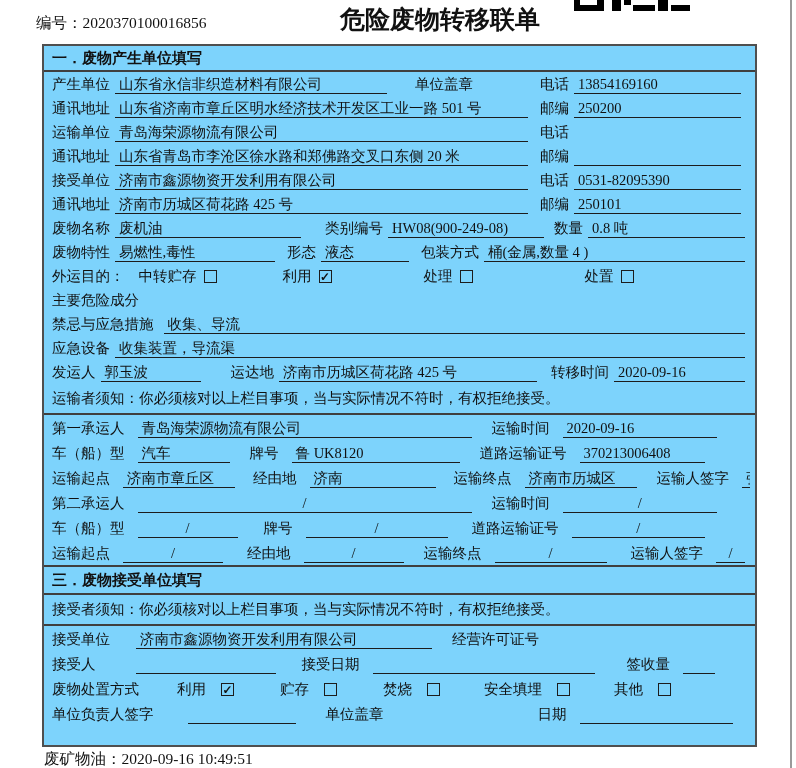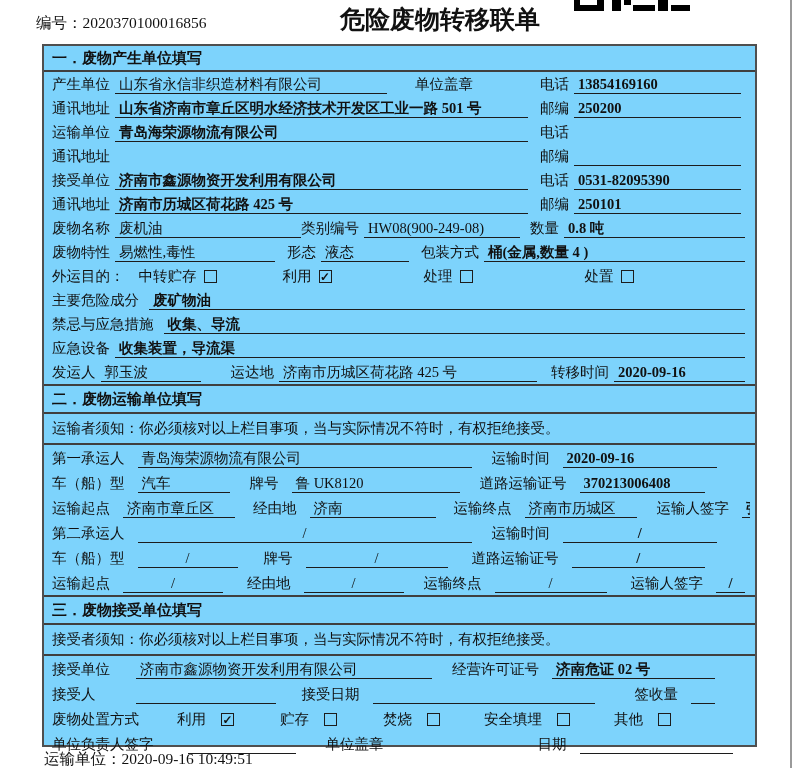--- a/index.html
+++ b/index.html
@@ -25,21 +25,21 @@
   .sec-h{font-weight:bold;font-size:15px;line-height:24px;height:24px;padding-left:8px;
     border-bottom:2px solid #3f3f3f;flex:none;white-space:nowrap;}
   .sec-h.mid{border-top:2px solid #3f3f3f;height:26px;line-height:26px;box-sizing:content-box;}
   .notice{font-size:14.5px;height:29px;line-height:29px;padding-left:8px;
     border-bottom:2px solid #3f3f3f;flex:none;white-space:nowrap;}
   .row{display:flex;align-items:flex-end;padding:0 10px 2px 8px;flex:none;height:24px;box-sizing:border-box;}
   .sec2 .row,.sec3 .row{height:25px;gap:8px;}
   .lbl{font-size:14.5px;line-height:20px;white-space:nowrap;flex:none;}
   .val{font-size:14.5px;line-height:20px;height:20px;border-bottom:1px solid #1c1c1c;
     padding:0 4px;margin-left:5px;white-space:nowrap;overflow:hidden;box-sizing:border-box;flex:none;}
-  .val.fx{flex:1 1 auto;min-width:0;font-weight:bold;}
+  .val.fx{flex:1 1 auto;min-width:0;}
   .val.ctr{text-align:center;}
   .cb{flex:none;width:13px;height:13px;border:1px solid #1c1c1c;margin:0 0 3px 7px;
     font-size:12px;line-height:12px;text-align:center;font-weight:bold;box-sizing:border-box;}
   .lg{flex:1 1 auto;display:flex;align-items:flex-end;min-width:0;}
   .rg{flex:none;width:205px;display:flex;align-items:flex-start;}
   .rg .val{margin-right:4px;}
   .spacer{flex:none;}
   
   #print-time{position:absolute;left:44px;top:749px;font-size:15.5px;white-space:nowrap;}
 </style>
@@ -97,20 +97,21 @@
       <span class="val fx" style="margin-right:12px">青岛海荣源物流有限公司</span>
     </div>
     <div class="rg">
       <span class="lbl">电话</span>
     </div>
   </div>
 
   <div class="row">
     <div class="lg">
       <span class="lbl">通讯地址</span>
+      <span class="val fx" style="margin-right:12px">山东省青岛市李沧区徐水路和郑佛路交叉口东侧 20 米</span>
     </div>
     <div class="rg">
       <span class="lbl">邮编</span>
       <span class="val fx"></span>
     </div>
   </div>
 
   <div class="row">
     <div class="lg">
       <span class="lbl">接受单位</span>
@@ -129,21 +130,21 @@
     </div>
     <div class="rg">
       <span class="lbl">邮编</span>
       <span class="val fx">250101</span>
     </div>
   </div>
 
   <div class="row">
     <span class="lbl">废物名称</span>
     <span class="val" style="width:186px">废机油</span>
-    <span class="lbl" style="margin-left:0">类别编号</span>
+    <span class="lbl" style="margin-left:24px">类别编号</span>
     <span class="val" style="width:156px">HW08(900-249-08)</span>
     <span class="lbl" style="margin-left:10px">数量</span>
     <span class="val fx">0.8 吨</span>
   </div>
 
   <div class="row">
     <span class="lbl">废物特性</span>
     <span class="val" style="width:160px">易燃性,毒性</span>
     <span class="lbl" style="margin-left:12px">形态</span>
     <span class="val" style="width:88px">液态</span>
@@ -158,21 +159,20 @@
     <span class="lbl" style="margin-left:66px">利用</span>
     <span class="cb">✓</span>
     <span class="lbl" style="margin-left:92px">处理</span>
     <span class="cb"></span>
     <span class="lbl" style="margin-left:112px">处置</span>
     <span class="cb"></span>
   </div>
 
   <div class="row">
     <span class="lbl">主要危险成分</span>
-    <span class="val fx" style="margin-left:10px">废矿物油</span>
   </div>
 
   <div class="row">
     <span class="lbl">禁忌与应急措施</span>
     <span class="val fx" style="margin-left:10px">收集、导流</span>
   </div>
 
   <div class="row">
     <span class="lbl">应急设备</span>
     <span class="val fx" style="">收集装置，导流渠</span>
@@ -181,21 +181,20 @@
   <div class="row">
     <span class="lbl">发运人</span>
     <span class="val" style="width:100px">郭玉波</span>
     <span class="lbl" style="margin-left:30px">运达地</span>
     <span class="val" style="width:258px">济南市历城区荷花路 425 号</span>
     <span class="lbl" style="margin-left:14px">转移时间</span>
     <span class="val fx">2020-09-16</span>
   </div>
 
   <div class="sec2" style="display:flex;flex-direction:column;flex:none;">
-    <div class="sec-h mid">二．废物运输单位填写</div>
     <div class="notice">运输者须知：你必须核对以上栏目事项，当与实际情况不符时，有权拒绝接受。</div>
 
     <div class="row">
       <span class="lbl">第一承运人</span>
       <span class="val" style="width:334px">青岛海荣源物流有限公司</span>
       <span class="lbl" style="margin-left:12px">运输时间</span>
       <span class="val fx" style="margin-right:28px">2020-09-16</span>
     </div>
 
     <div class="row">
@@ -247,29 +246,28 @@
   </div>
 
   <div class="sec3" style="display:flex;flex-direction:column;flex:none;">
     <div class="sec-h mid">三．废物接受单位填写</div>
     <div class="notice">接受者须知：你必须核对以上栏目事项，当与实际情况不符时，有权拒绝接受。</div>
 
     <div class="row">
       <span class="lbl">接受单位</span>
       <span class="val" style="width:296px;margin-left:18px">济南市鑫源物资开发利用有限公司</span>
       <span class="lbl" style="margin-left:12px">经营许可证号</span>
-      <span class="val fx" style="margin-right:30px">济南危证 02 号</span>
     </div>
 
     <div class="row">
       <span class="lbl">接受人</span>
       <span class="val" style="width:140px;margin-left:32px"></span>
       <span class="lbl" style="margin-left:18px">接受日期</span>
       <span class="val" style="width:222px"></span>
-      <span class="lbl" style="margin-left:32px">签收量</span>
+      <span class="lbl" style="margin-left:24px">签收量</span>
       <span class="val fx" style="margin-right:30px"></span>
     </div>
 
     <div class="row">
       <span class="lbl">废物处置方式</span>
       <span class="lbl" style="margin-left:30px">利用</span>
       <span class="cb">✓</span>
       <span class="lbl" style="margin-left:38px">贮存</span>
       <span class="cb"></span>
       <span class="lbl" style="margin-left:38px">焚烧</span>
@@ -286,14 +284,14 @@
       <span class="lbl" style="margin-left:22px">单位盖章</span>
       <span class="spacer" style="width:138px"></span>
       <span class="lbl">日期</span>
       <span class="val fx" style="margin-right:12px"></span>
     </div>
   </div>
 
 </div>
 
 <div id="print-time">
-  <span>运输单位：</span><span>2020-09-16 10:49:51</span>
+  <span>废矿物油：</span><span>2020-09-16 10:49:51</span>
 </div>
 
 </body></html>

